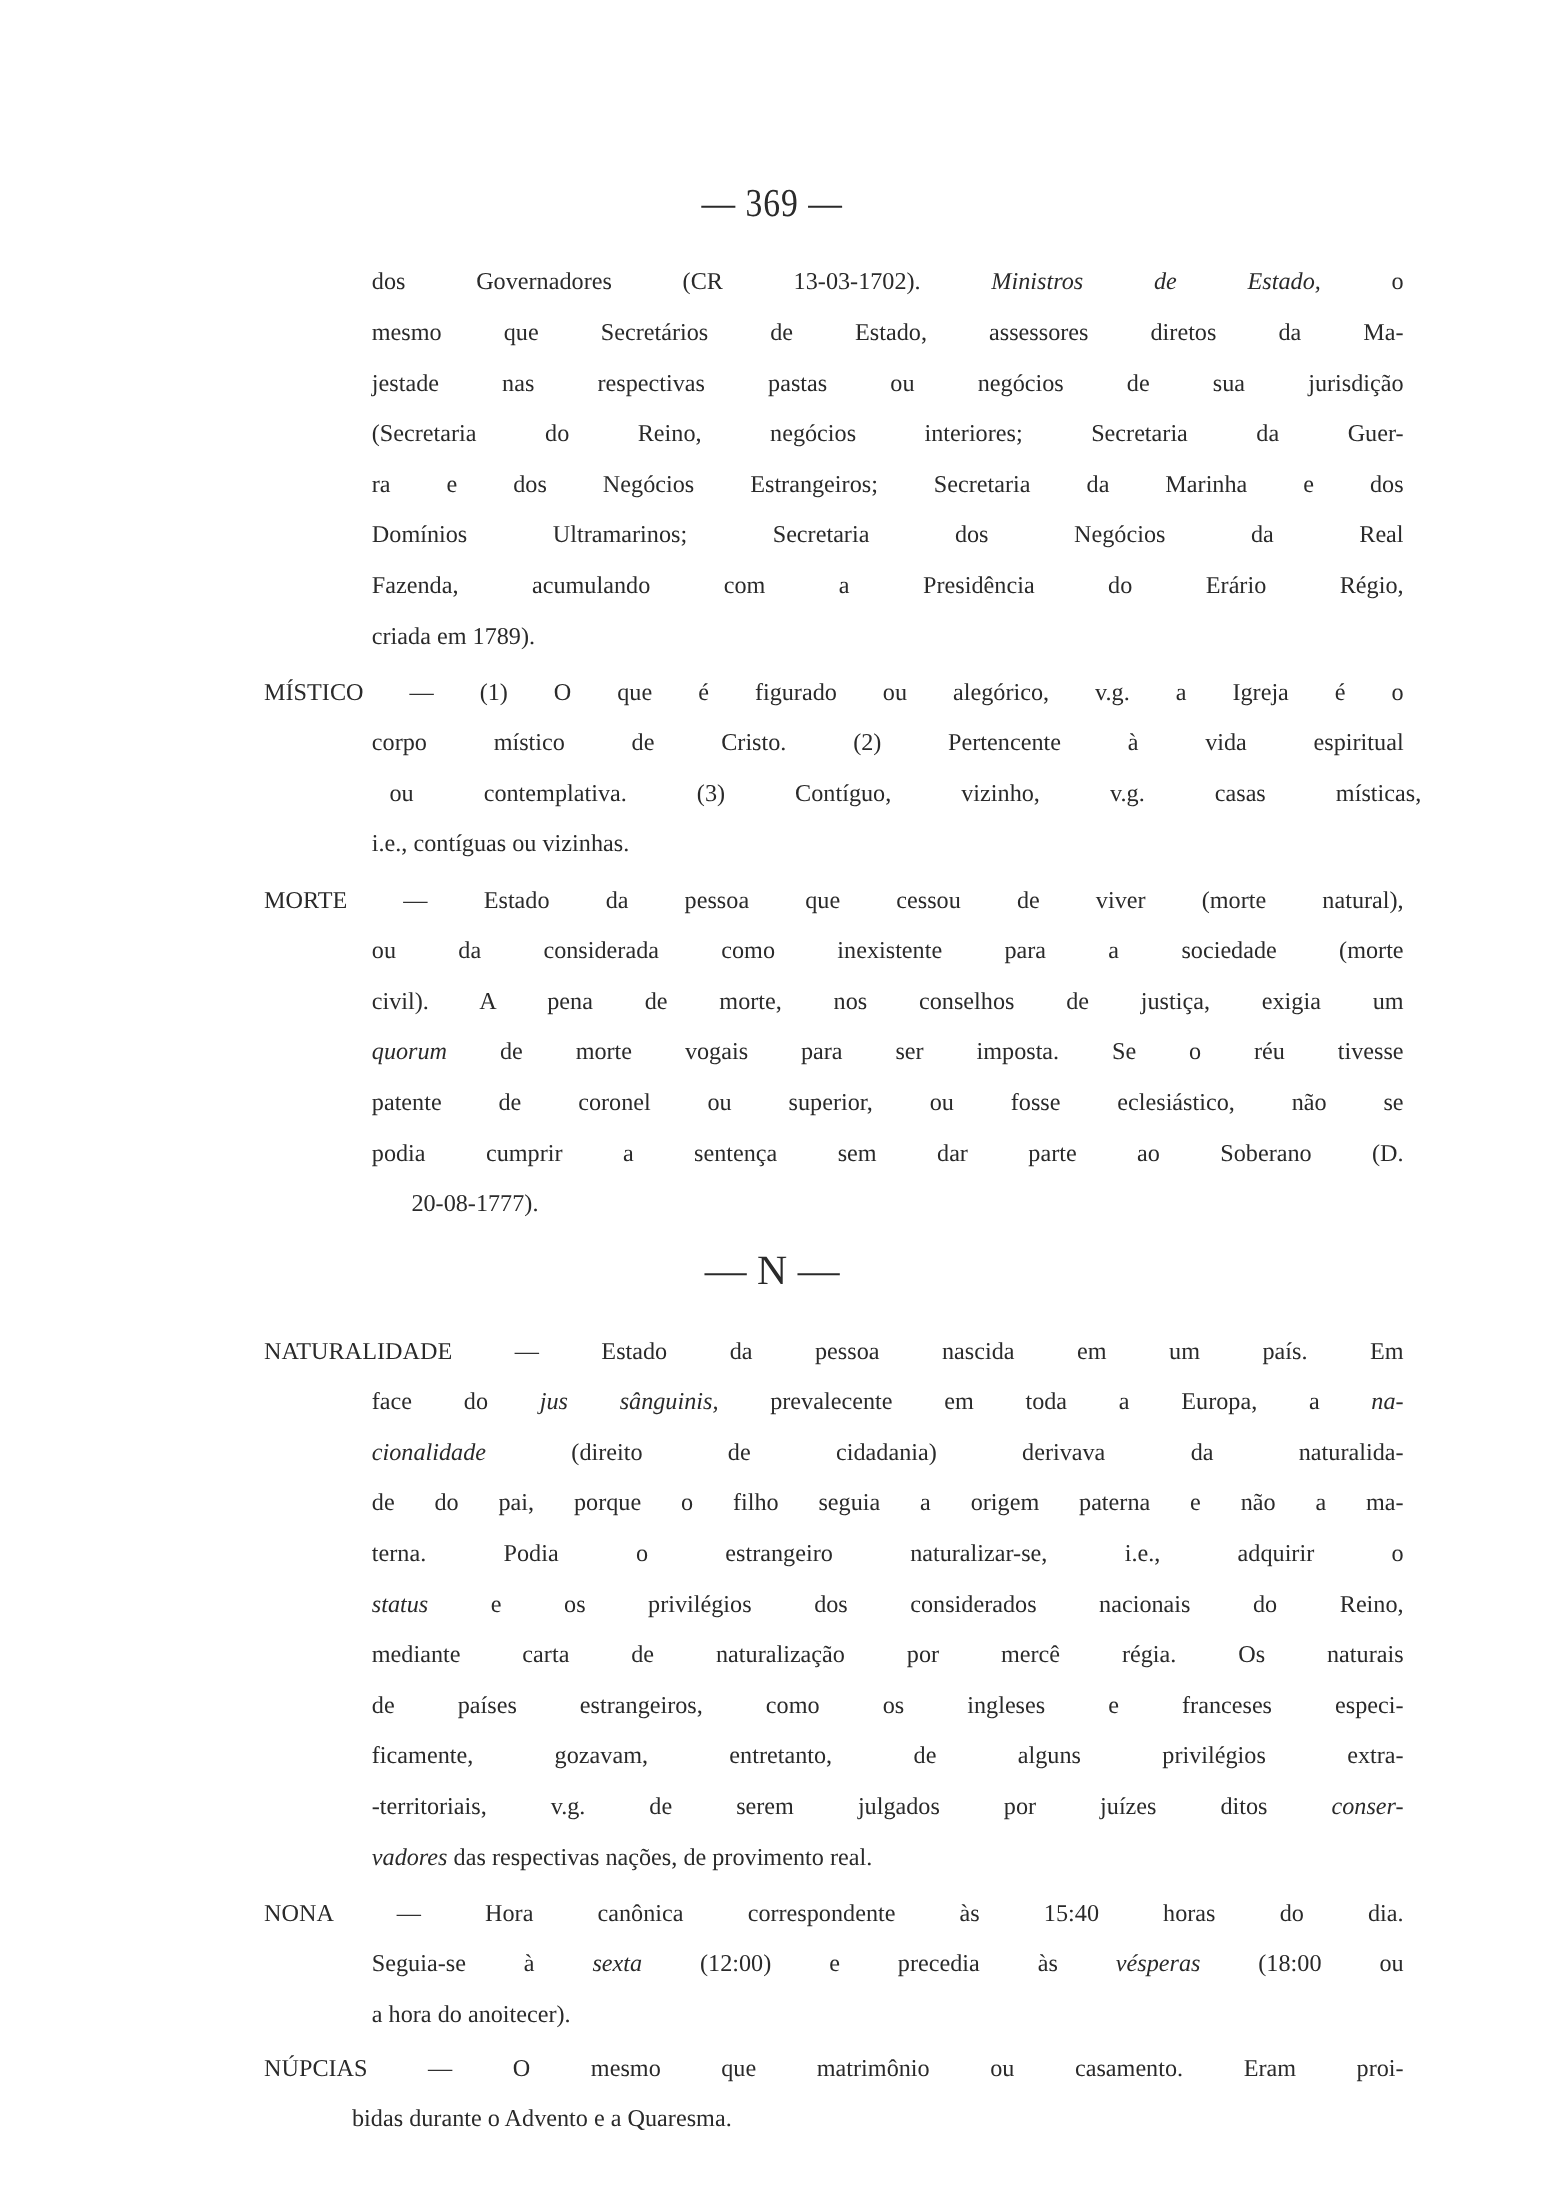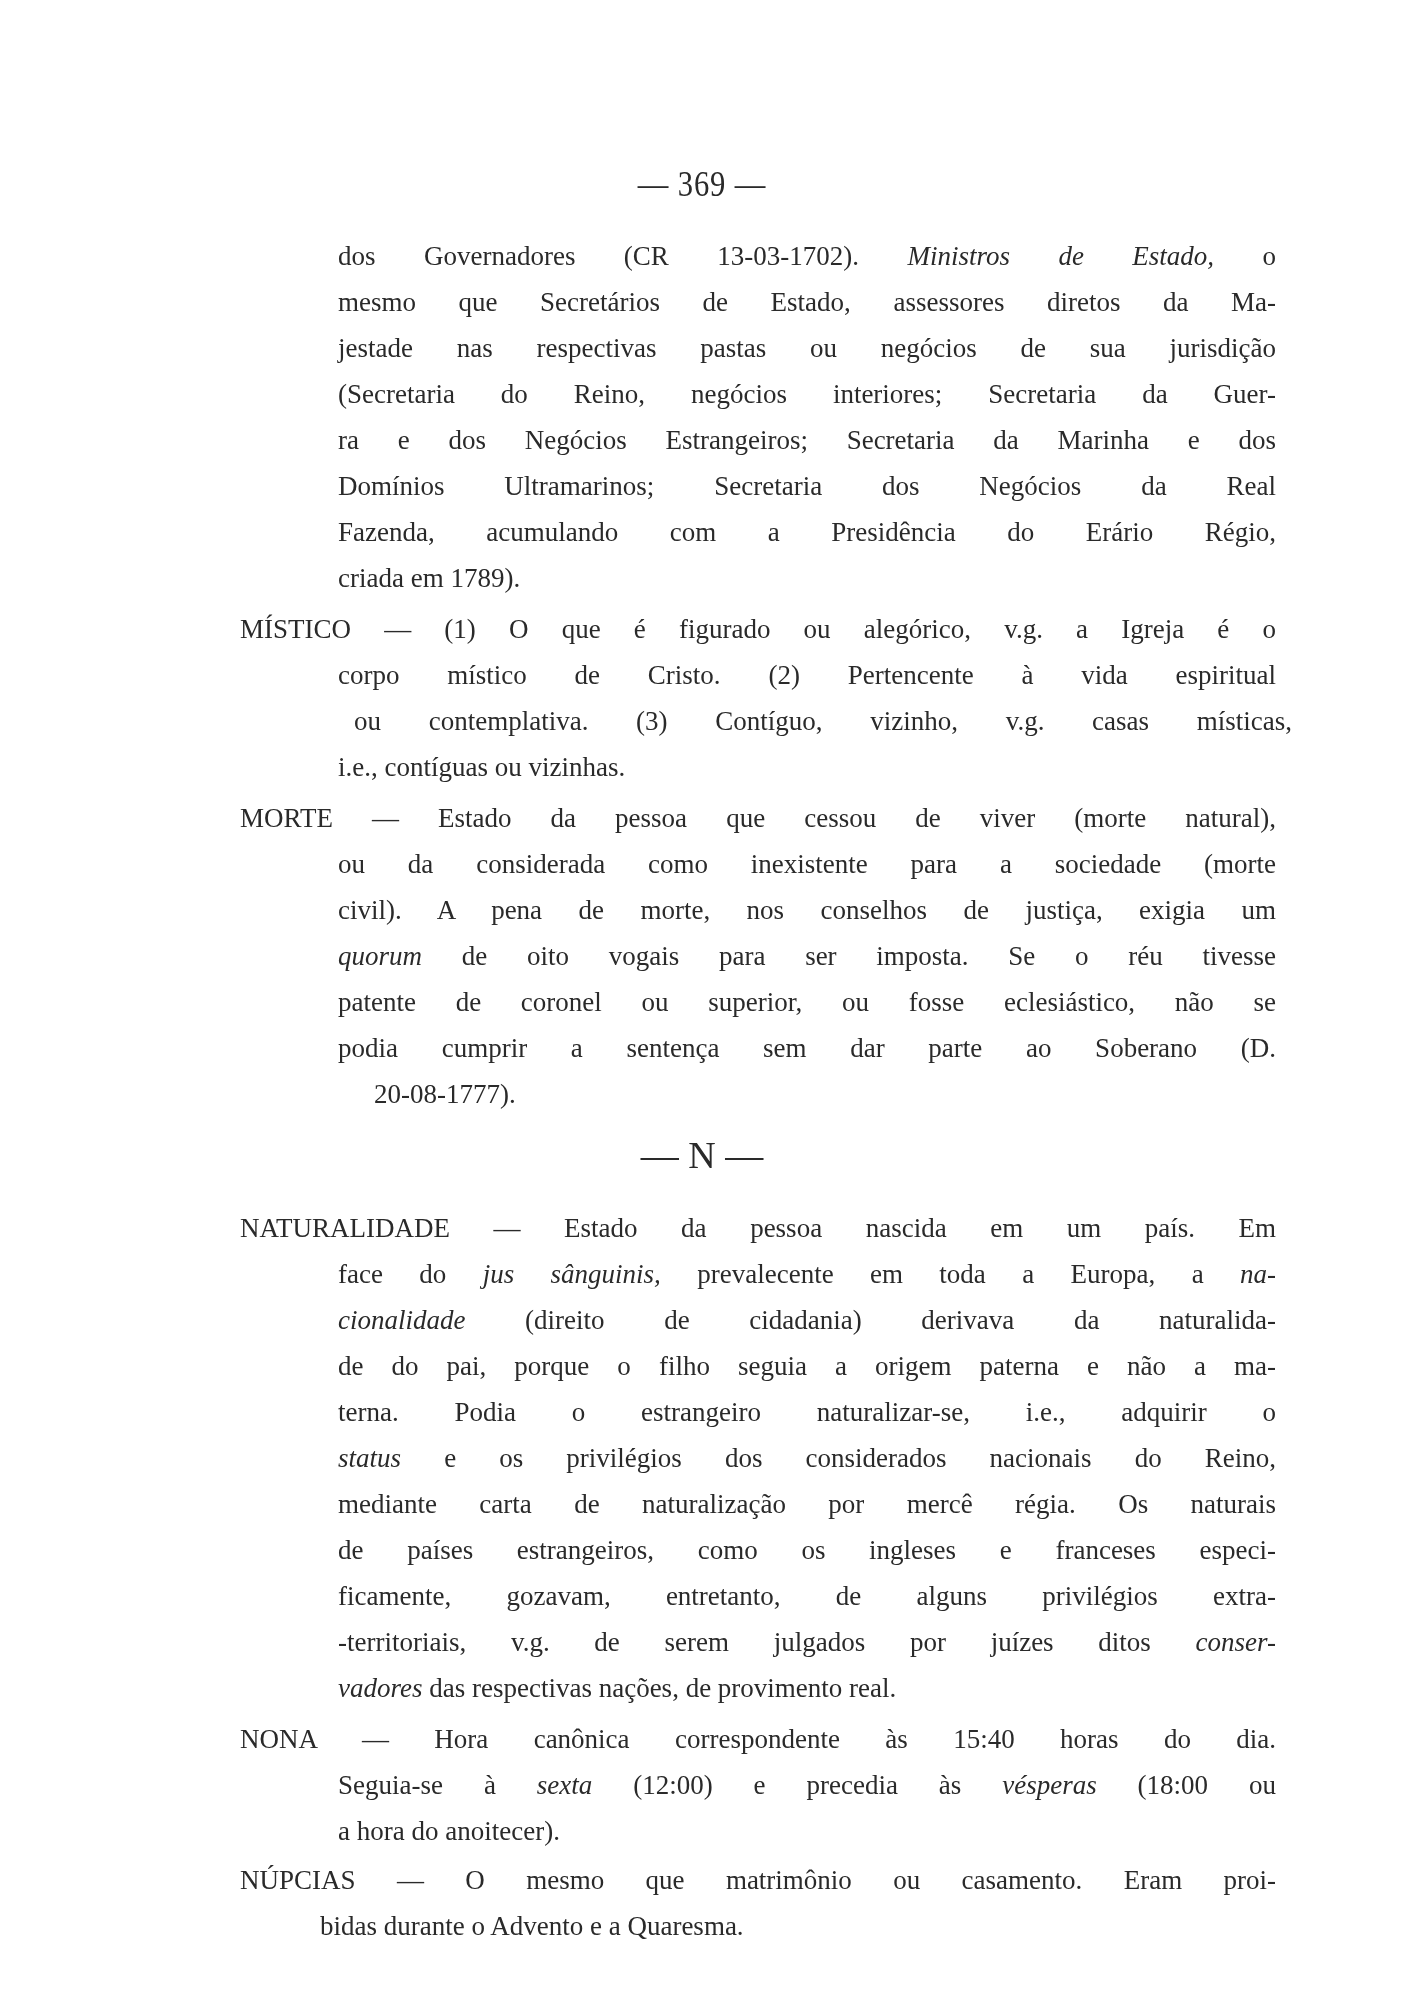--- a/index.html
+++ b/index.html
@@ -21,21 +21,21 @@
     left: 0;
     width: 1404px;
     text-align: center;
     font-size: 36px;
     letter-spacing: 1px;
     transform: scaleX(0.85);
   }
   .line {
     position: absolute;
     white-space: nowrap;
-    font-size: 27px;
+    font-size: 22px;
     line-height: 40px;
     height: 40px;
     transform-origin: left top;
   }
   .justify {
     text-align: justify;
     text-align-last: justify;
   }
   em, i { font-style: italic; }
   .section-letter {
@@ -80,21 +80,21 @@
 <div>
   <div class="line justify" style="top:798px; left:240px; width:1036px;">
     <span>MORTE</span>
     <span>—</span>
     <span>Estado da pessoa que cessou de viver (morte natural),</span>
   </div>
   <div class="line justify" style="top:844px; left:338px; width:938px;">ou da considerada como inexistente para a sociedade (morte</div>
   <div class="line justify" style="top:890px; left:338px; width:938px;">civil). A pena de morte, nos conselhos de justiça, exigia um</div>
   <div class="line justify" style="top:936px; left:338px; width:938px;">
     <em>quorum</em>
-    <span>de oito vogais para ser imposta. Se o réu tivesse</span>
+    <span>de morte vogais para ser imposta. Se o réu tivesse</span>
   </div>
   <div class="line justify" style="top:982px; left:338px; width:938px;">patente de coronel ou superior, ou fosse eclesiástico, não se</div>
   <div class="line justify" style="top:1028px; left:338px; width:938px;">podia cumprir a sentença sem dar parte ao Soberano (D.</div>
   <div class="line" style="top:1074px; left:338px;margin-left:36px;">20-08-1777).</div>
 </div>
 
 <div class="section-letter">— N —</div>
 
 <div>
   <div class="line justify" style="top:1208px; left:240px; width:1036px;">

